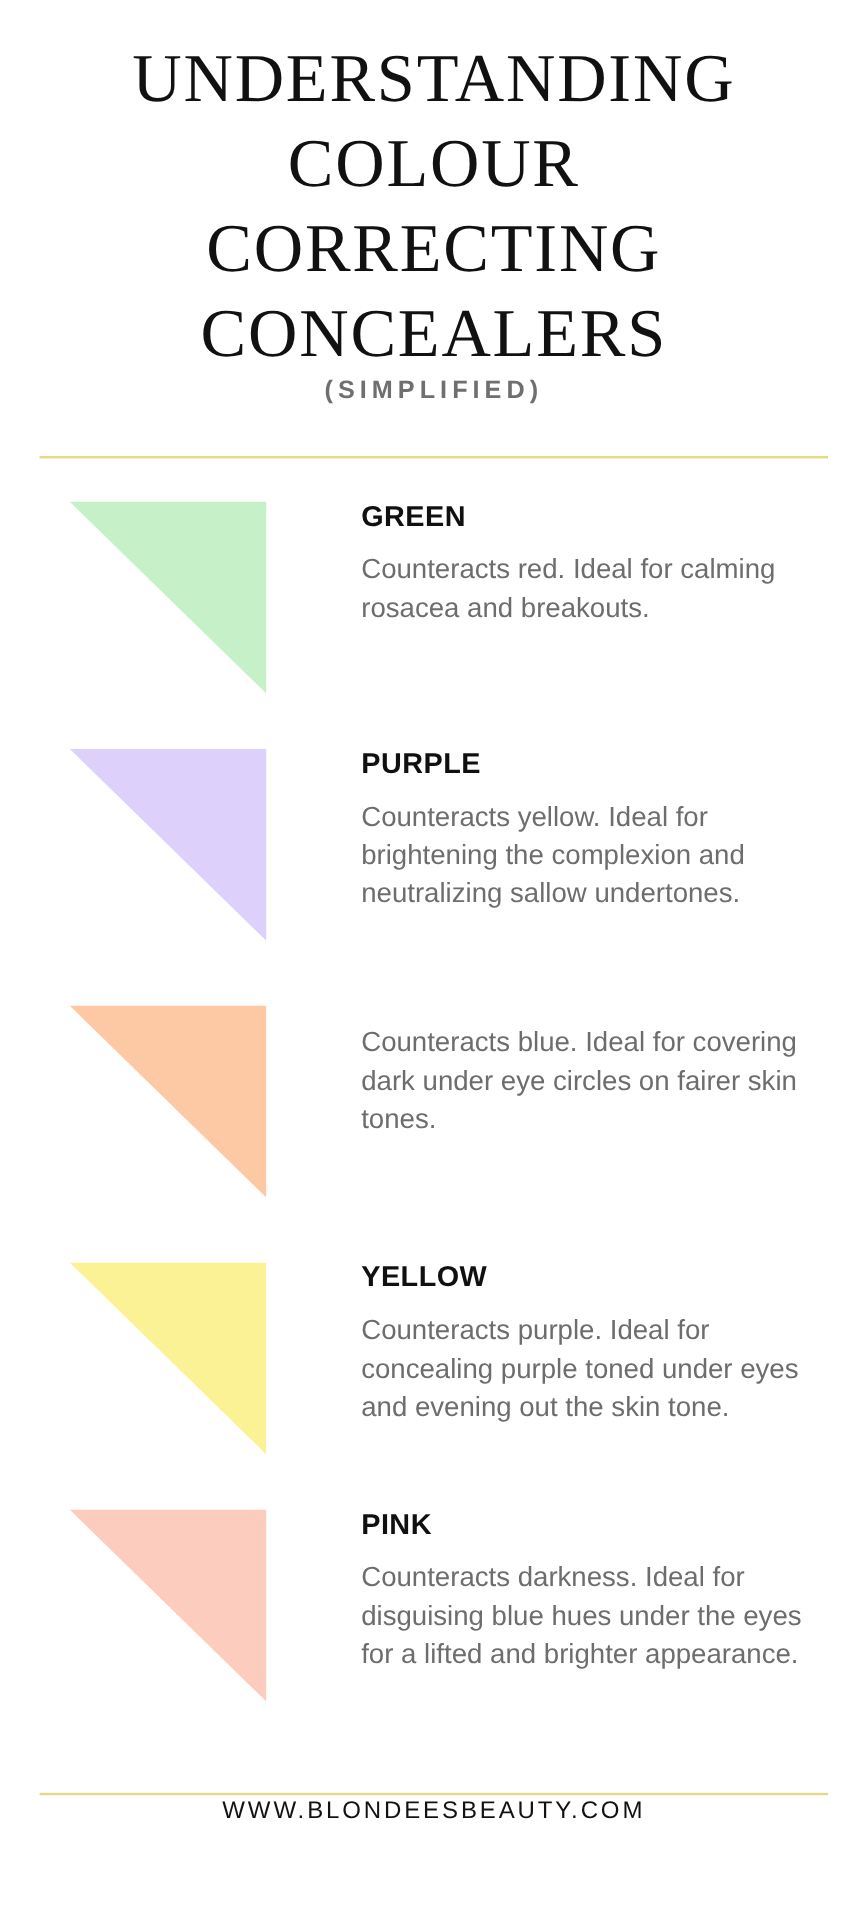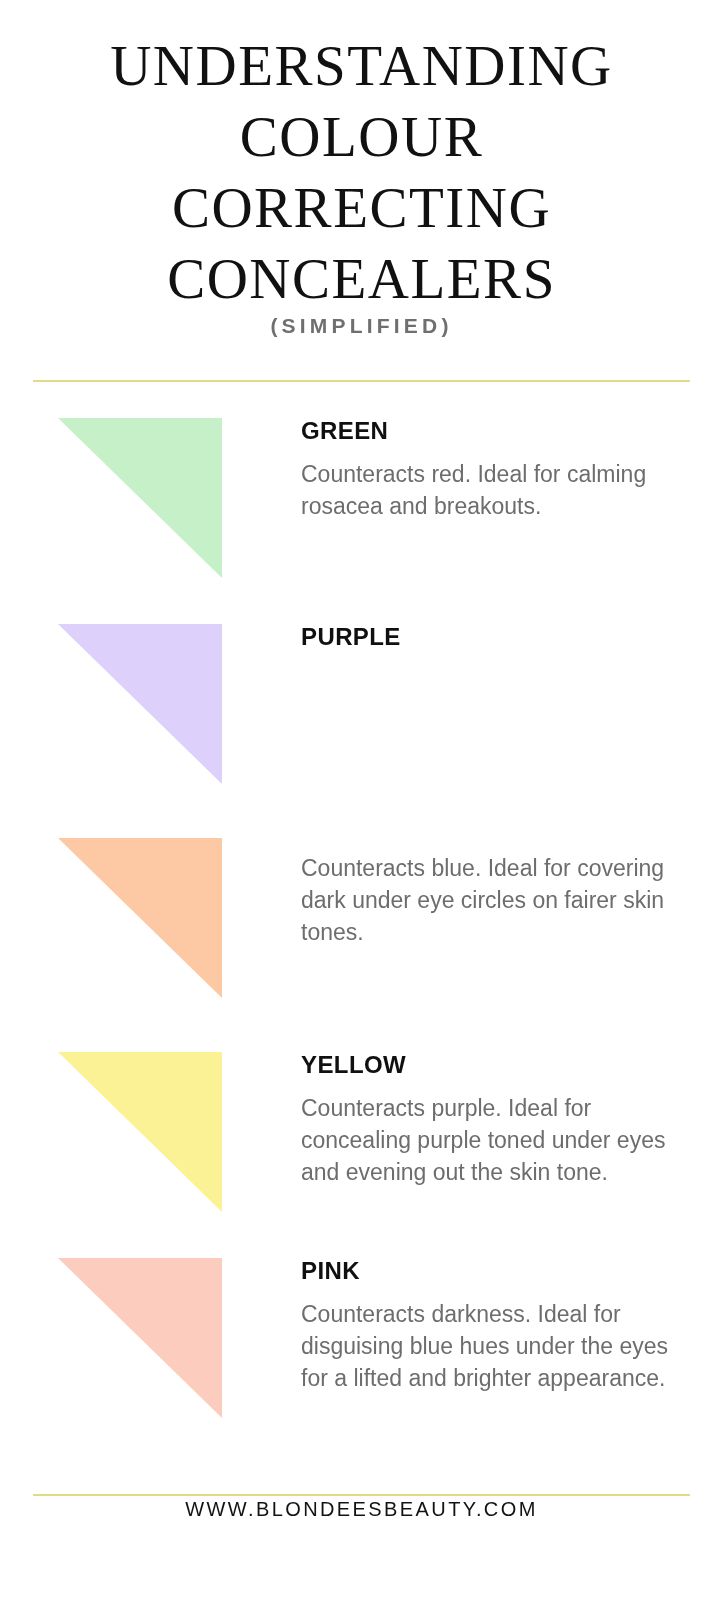--- a/index.html
+++ b/index.html
@@ -153,20 +153,21 @@
     </div>
 
     <div class="item" style="top: 624px;">
       <div class="swatch">
         <svg viewBox="0 0 164 160" xmlns="http://www.w3.org/2000/svg">
           <polygon points="0,0 164,0 164,160" fill="#ddd0fa"></polygon>
         </svg>
       </div>
       <div class="item-body">
         <div class="item-title">PURPLE</div>
+        <p class="item-desc">Counteracts yellow. Ideal for brightening the complexion and neutralizing sallow undertones.</p>
       </div>
     </div>
 
     <div class="item" style="top: 838px;">
       <div class="swatch">
         <svg viewBox="0 0 164 160" xmlns="http://www.w3.org/2000/svg">
           <polygon points="0,0 164,0 164,160" fill="#fdc9a4"></polygon>
         </svg>
       </div>
       <div class="item-body">

